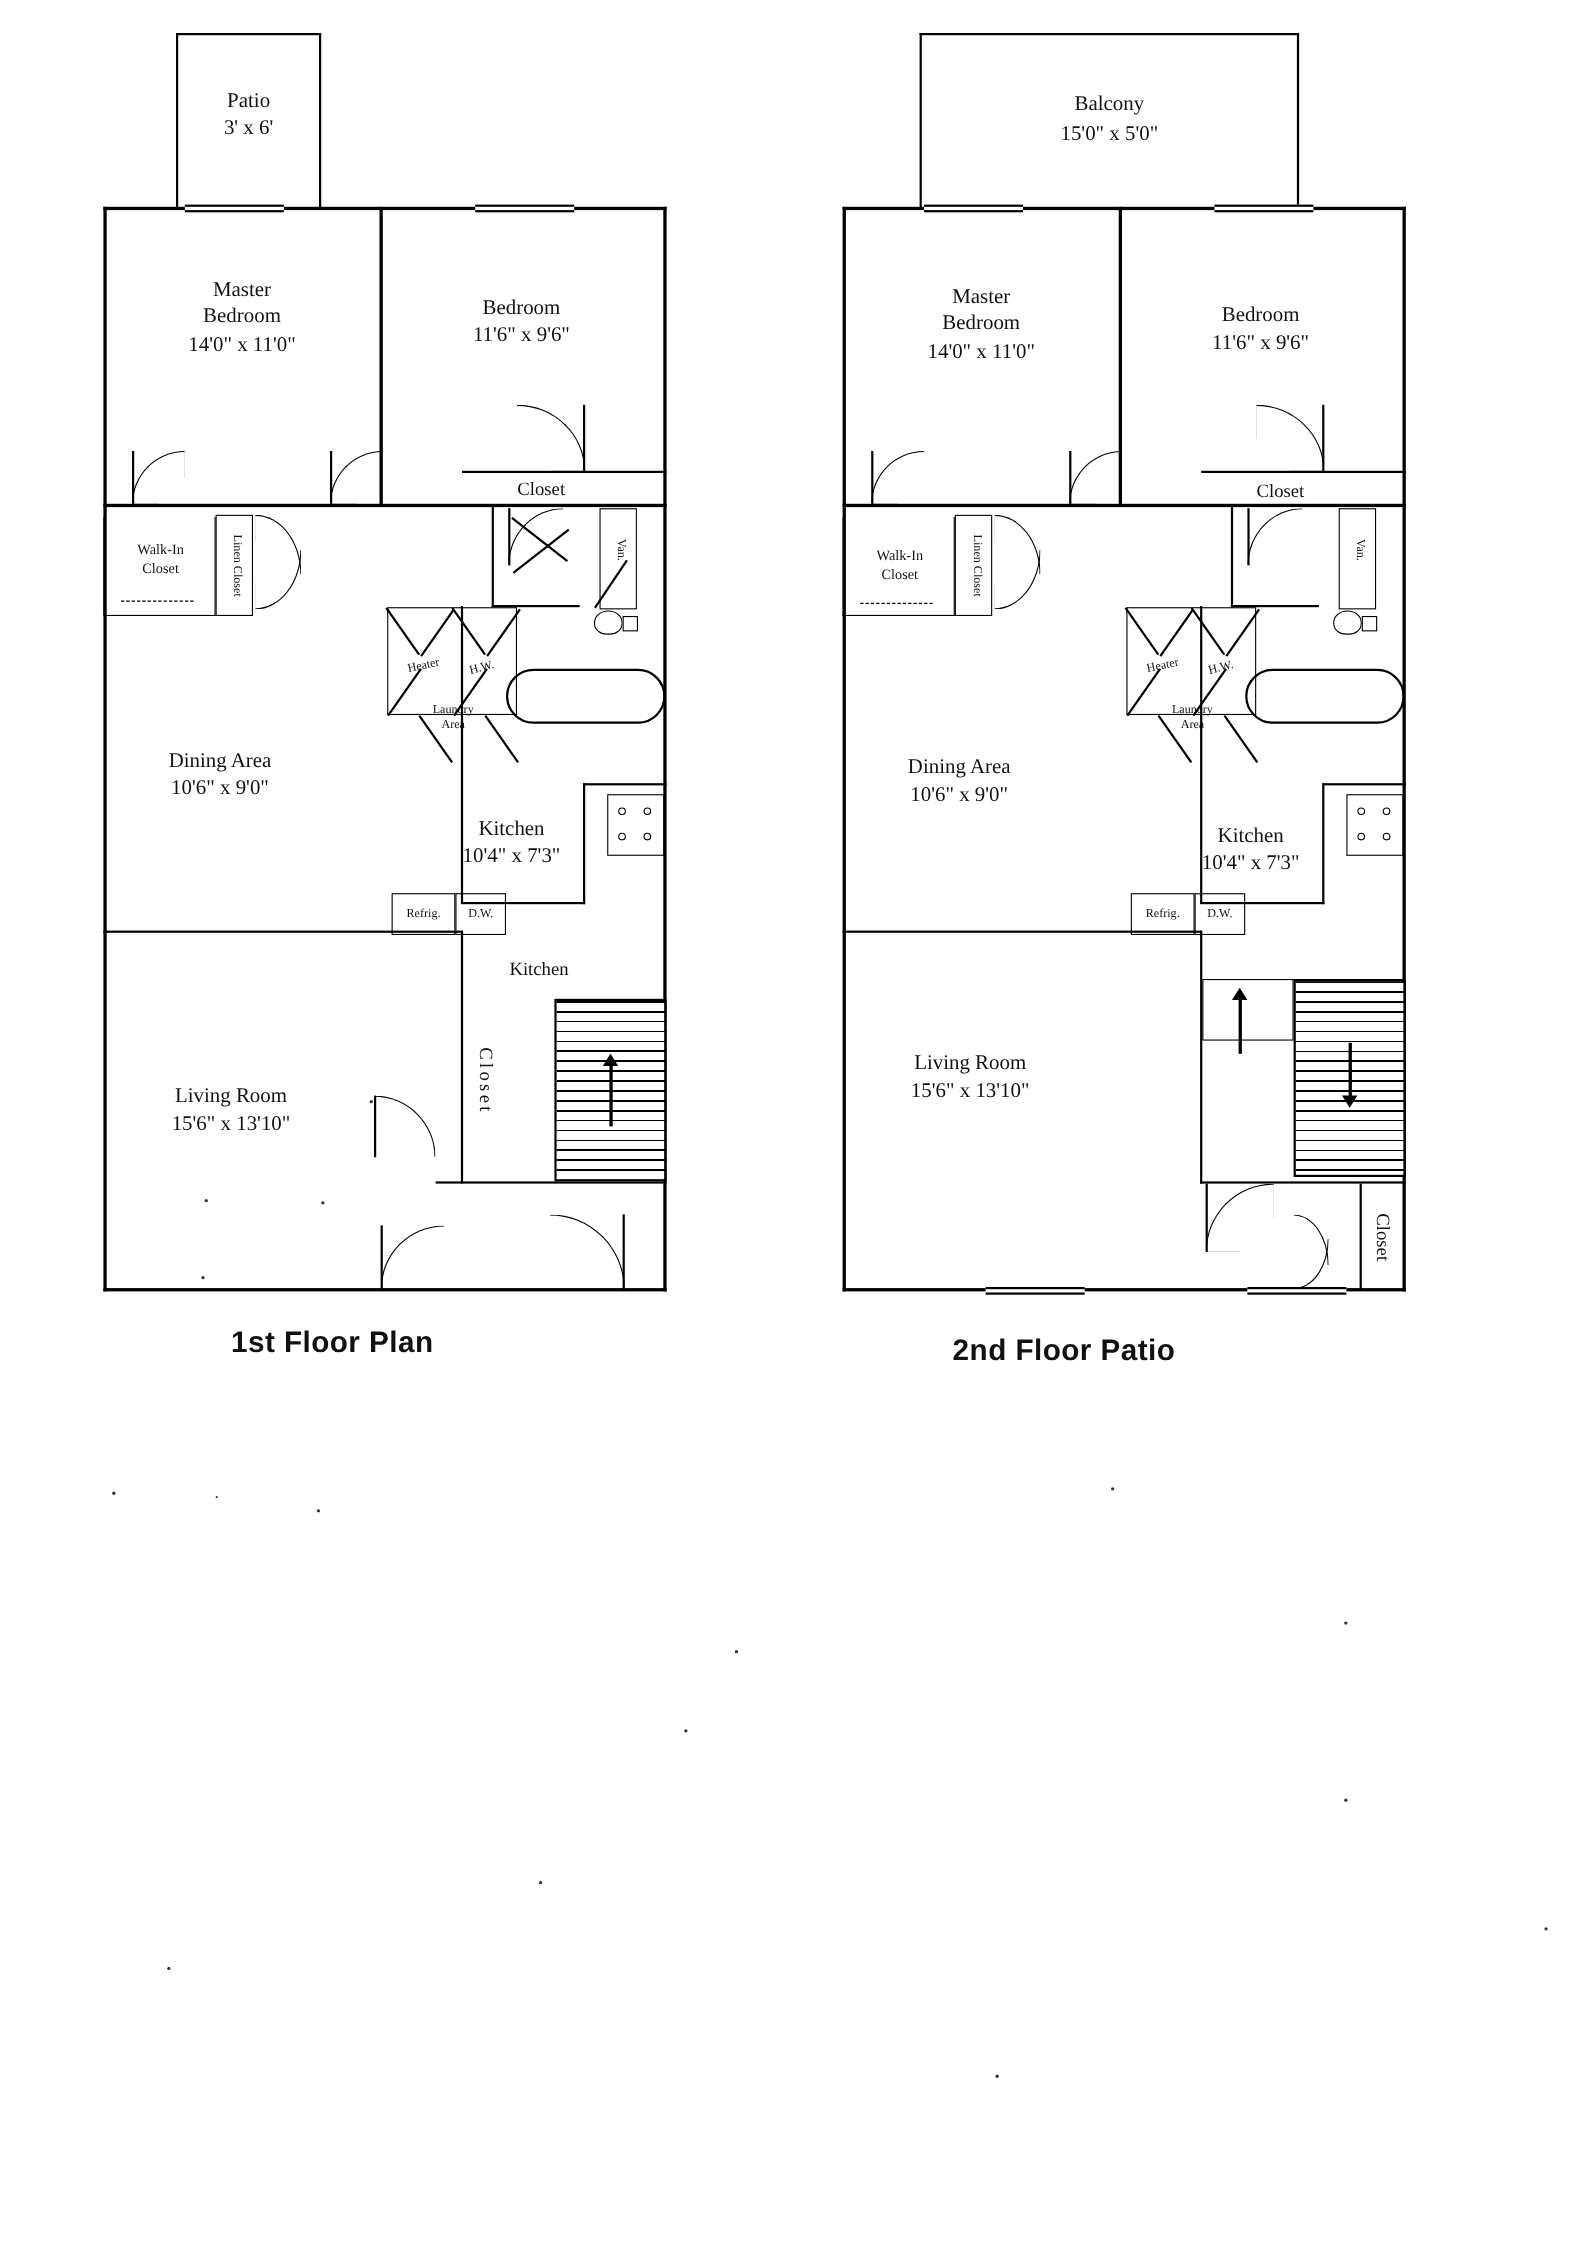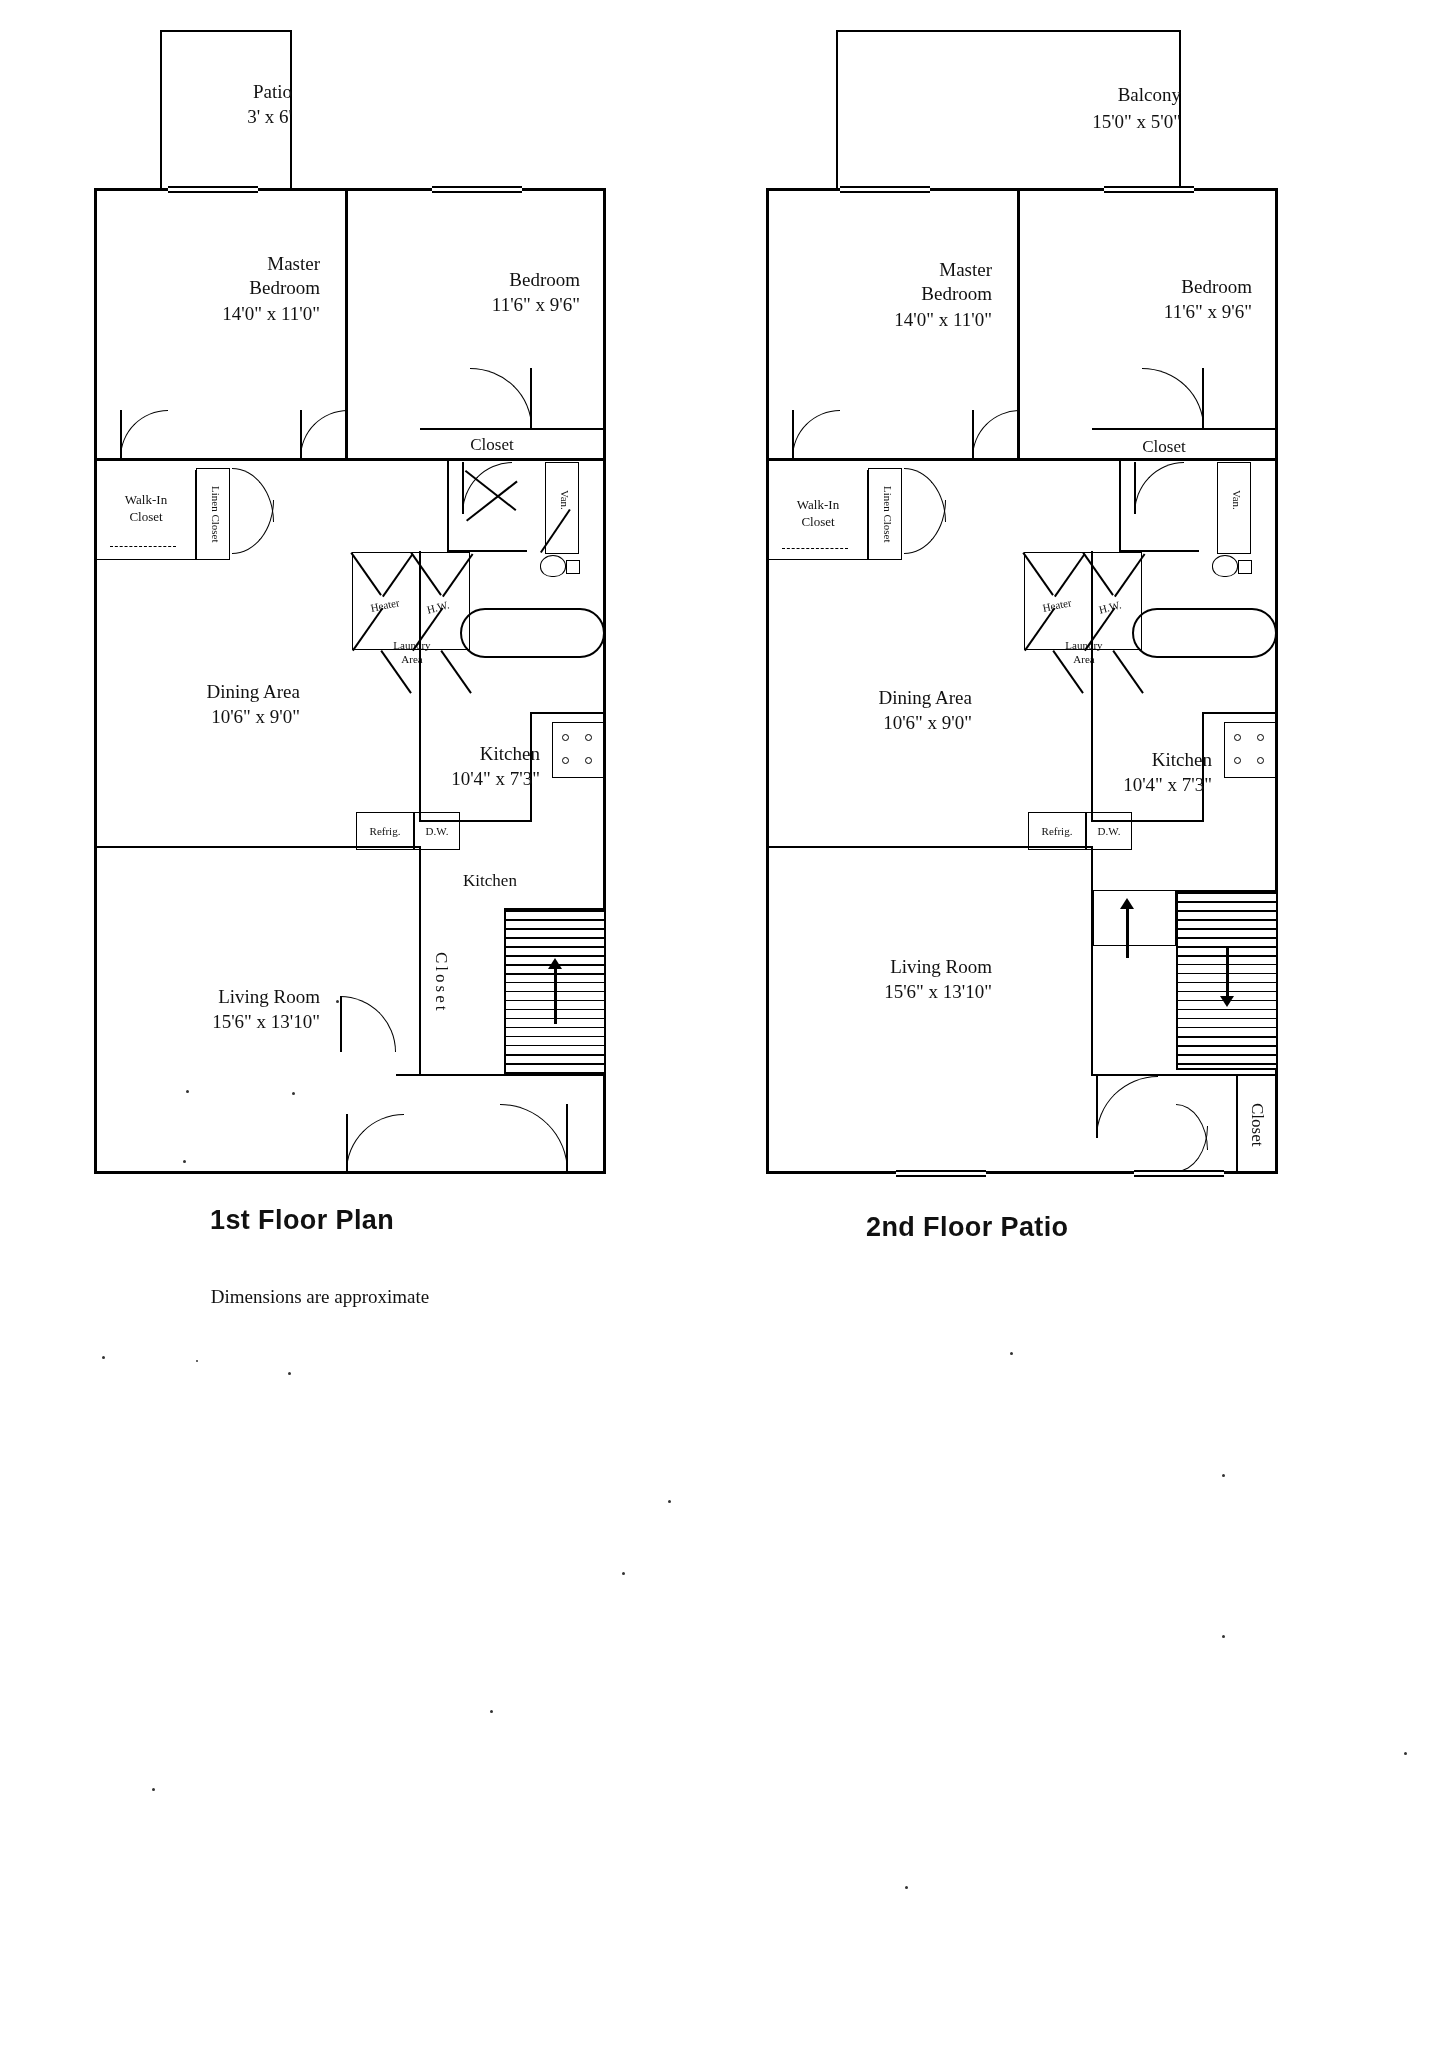--- a/index.html
+++ b/index.html
@@ -33,21 +33,21 @@
     position: absolute;
     background: #000;
   }
   .lbl {
     position: absolute;
     text-align: center;
     line-height: 1.28;
     white-space: pre;
     color: #111;
   }
-  .lbl.big { font-size: 19px; text-align: right; }
+  .lbl.big { font-size: 19px; }
   .lbl.mid { font-size: 17px; }
   .lbl.sm  { font-size: 13px; }
   .lbl.xs  { font-size: 11px; }
   .vert {
     writing-mode: vertical-rl;
     text-orientation: mixed;
   }
   .title {
     position: absolute;
     font-family: Liberation Sans, sans-serif;
@@ -282,21 +282,20 @@
     <div class="swing tr" style="left:500px;top:1104px;width:68px;height:68px;"></div>
     <div class="wall" style="left:566px;top:1104px;width:2px;height:68px;"></div>
 
     <div class="speck" style="left:186px;top:1090px;width:3px;height:3px;"></div>
     <div class="speck" style="left:292px;top:1092px;width:3px;height:3px;"></div>
     <div class="speck" style="left:183px;top:1160px;width:3px;height:3px;"></div>
 
     <div class="title" style="left:210px;top:1205px;">1st Floor Plan</div>
   </div>
 
-  <div class="subtitle" style="left:70px;top:1283px;width:500px;">Dimensions are approximate</div>
 
   <div class="plan" id="plan2" style="left:736px;top:0;width:700px;height:1230px;">
 
     <div class="box" style="left:100px;top:30px;width:345px;height:160px;border-bottom:none;"></div>
     <div class="lbl big" style="left:100px;top:83px;width:345px;">Balcony</div>
     <div class="lbl big" style="left:100px;top:110px;width:345px;">15'0" x 5'0"</div>
 
     <div class="wall" style="left:30px;top:188px;width:512px;height:3px;"></div>
     <div class="wall" style="left:30px;top:188px;width:3px;height:986px;"></div>
     <div class="wall" style="left:539px;top:188px;width:3px;height:986px;"></div>

